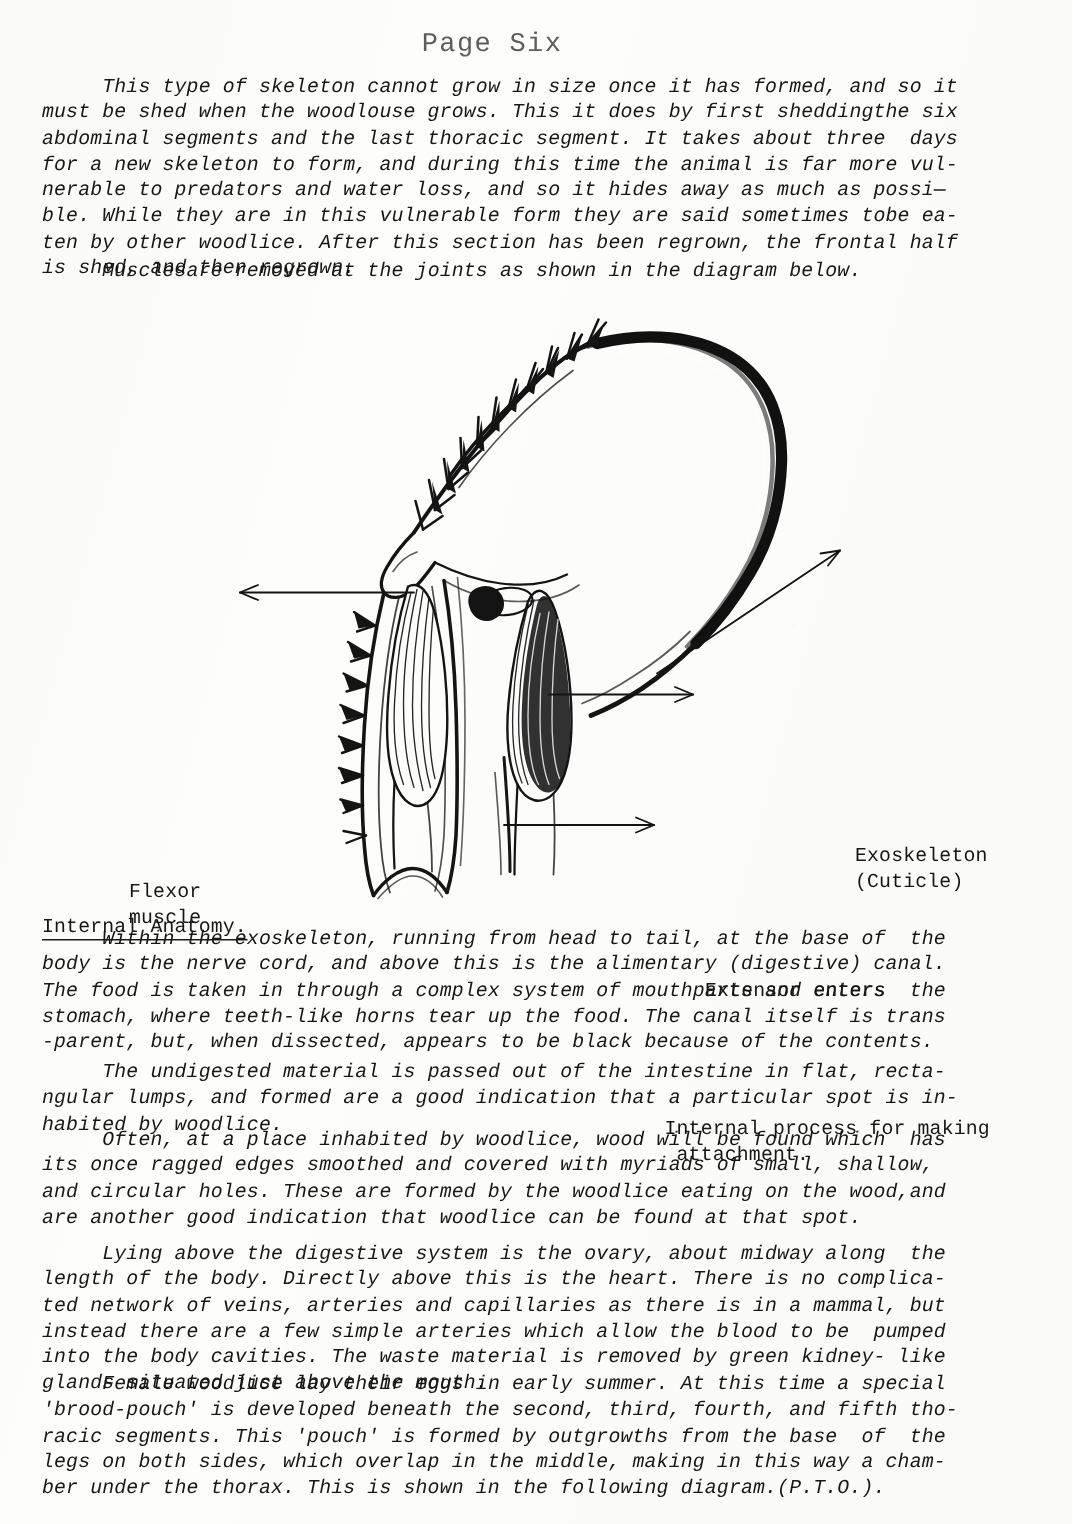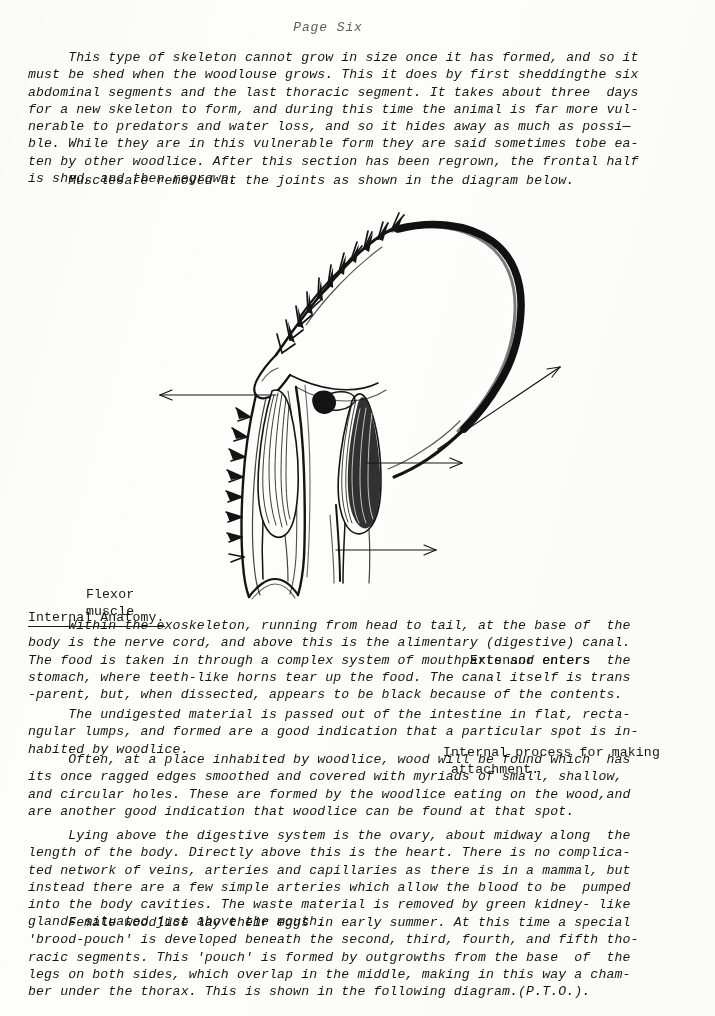--- a/index.html
+++ b/index.html
@@ -28,25 +28,24 @@
       linear-gradient(105deg, rgba(0,0,0,0.012) 0%, rgba(0,0,0,0) 32%, rgba(0,0,0,0.010) 100%);
     pointer-events: none;
   }
 
   .page-header {
     position: absolute;
     top: 20px;
     left: 0;
     width: 656px;
     text-align: center;
-    font-size: 13px;
+    font-size: 18px;
     letter-spacing: 0.9px;
     color: #3a3a3a;
     opacity: 0.82;
-    font-style: italic;
   }
 
   .body-text {
     position: absolute;
     left: 28px;
     width: 665px;
     font-size: 13.2px;
     line-height: 17.3px;
     letter-spacing: 0.12px;
     white-space: pre-wrap;
@@ -289,20 +288,22 @@
           <path d="M436,345 L424,340"></path>
           <path d="M436,345 L424,350"></path>
         </g>
 
       </g>
     </svg>
 
     <div class="dlabel lbl-flexor">Flexor
 muscle</div>
 
+    <div class="dlabel lbl-exo">Exoskeleton
+(Cuticle)</div>
 
     <div class="dlabel lbl-extensor">Extensor enters</div>
 
     <div class="dlabel lbl-internal">Internal process for making
  attachment.</div>
   </div>
 
   <div class="section-title">Internal Anatomy.</div>
 
   <div class="body-text block-a">     Within the exoskeleton, running from head to tail, at the base of  the

